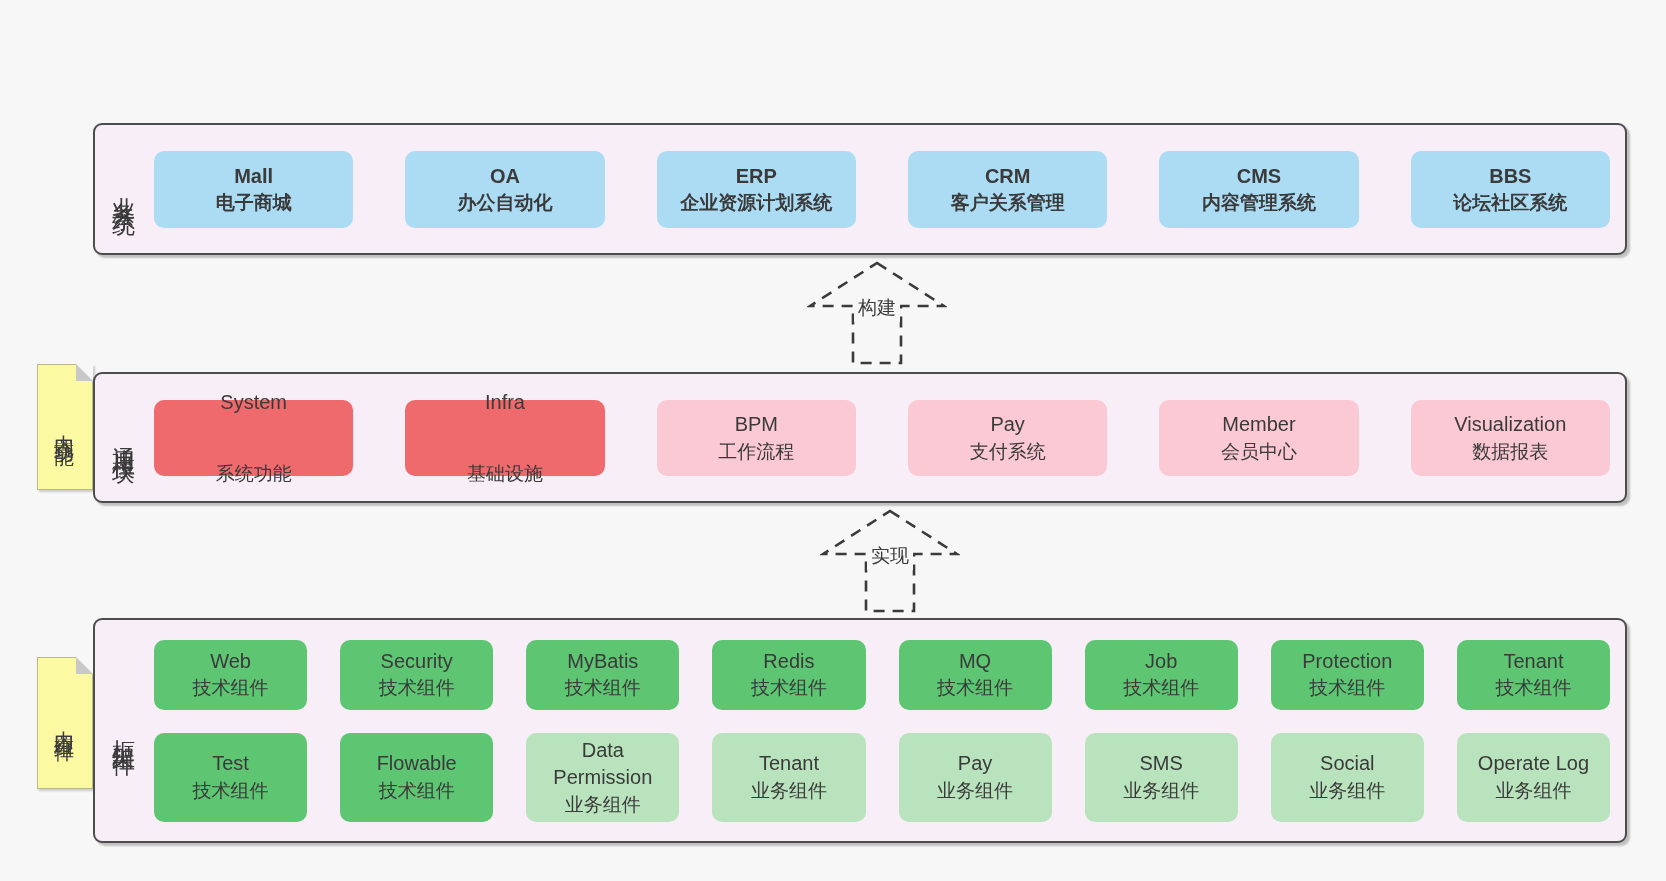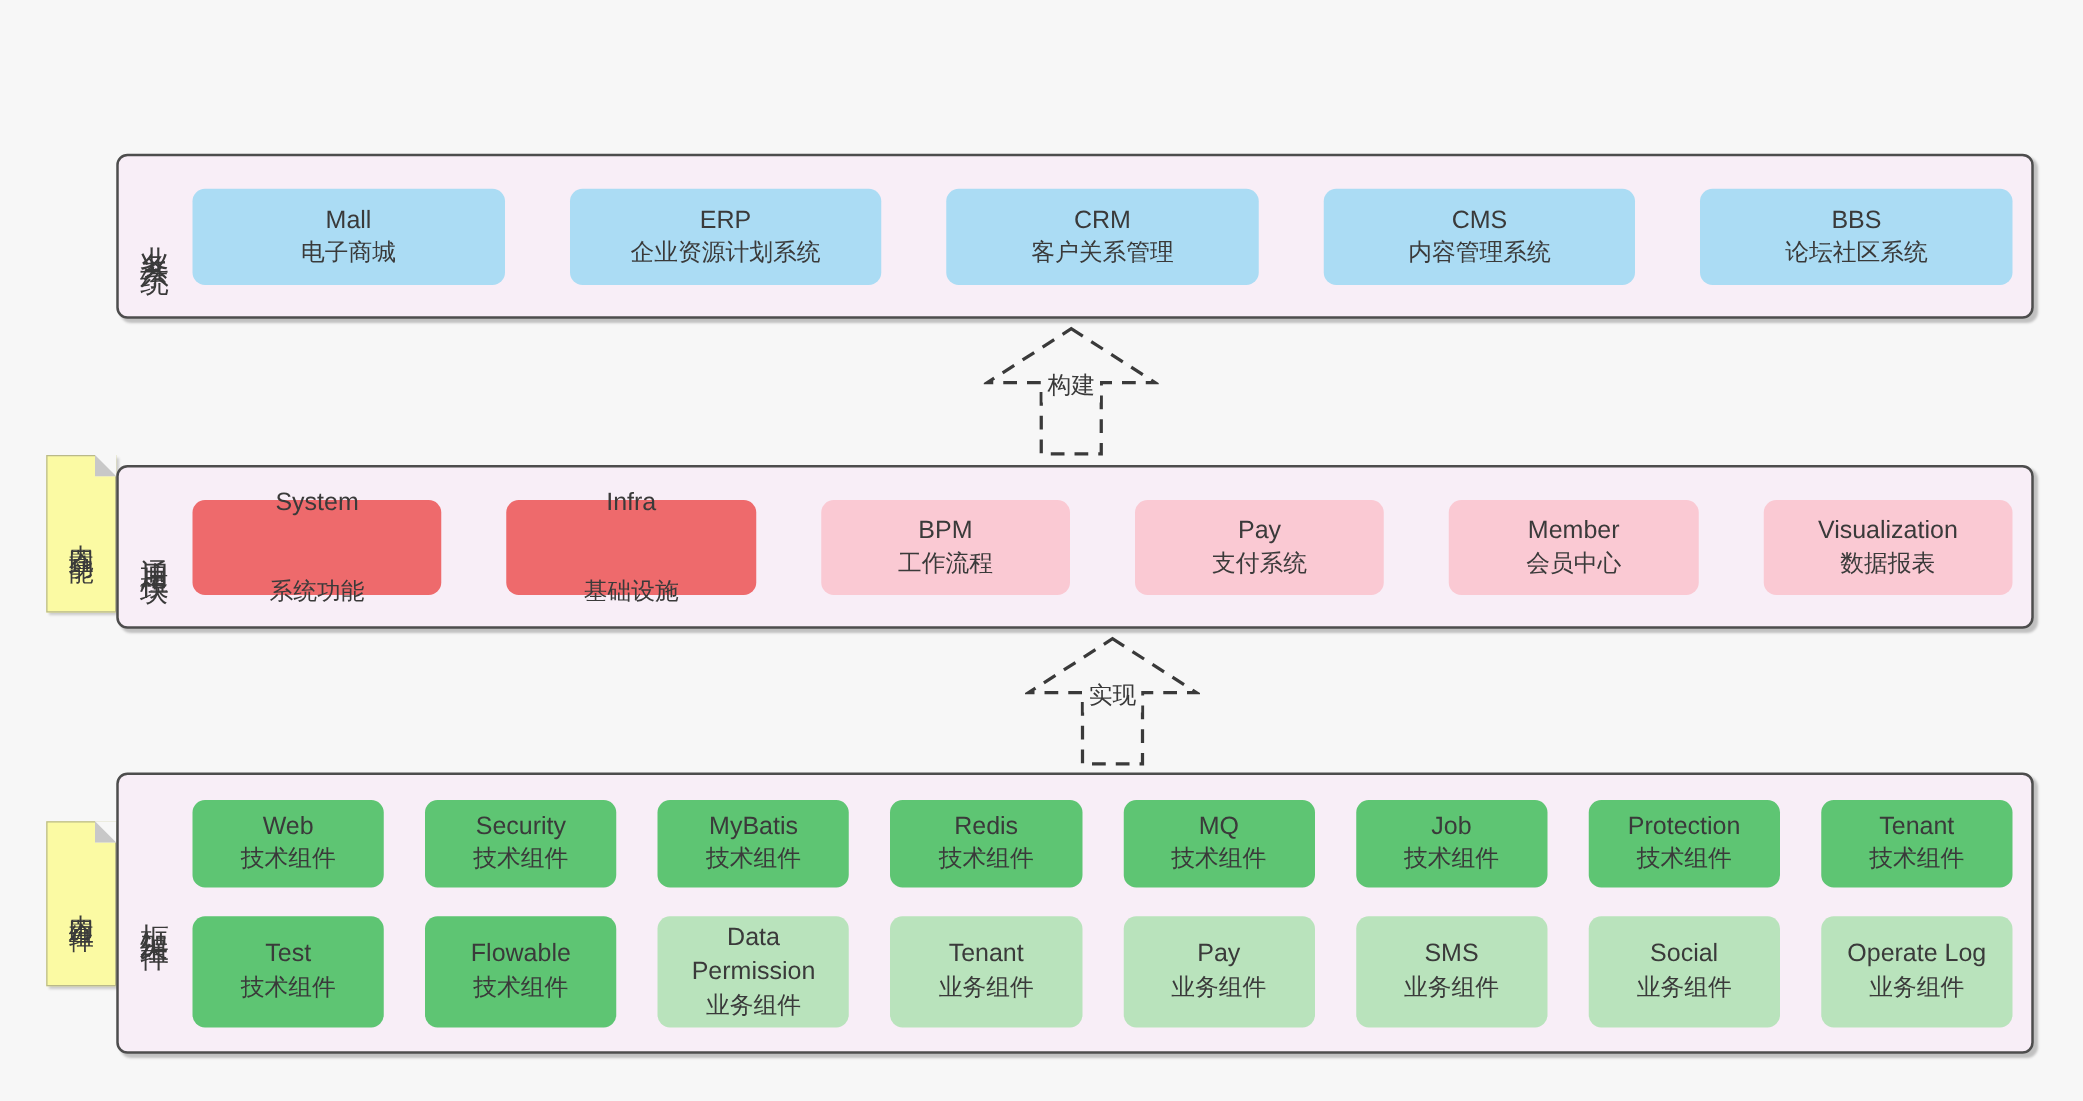--- a/index.html
+++ b/index.html
@@ -33,21 +33,21 @@
   .boxes-col{flex:1;display:flex;flex-direction:column;gap:23px;padding:20px 15px 19px 0;}
   .row{flex:1;display:flex;gap:33px;}
 
   .box{
     flex:1;border-radius:10px;
     display:flex;flex-direction:column;align-items:center;justify-content:center;
     text-align:center;line-height:1.38;padding:4px 6px;
   }
   .box .box-name{font-size:20px;}
   .box .box-desc{font-size:19px;}
-  .blue{background:var(--blue);}
+  .blue{background:var(--blue);font-weight:bold;}
   .red{background:var(--red);gap:44px;}
   .pink{background:var(--pink);}
   .green{background:var(--green);}
   .light-green{background:var(--light_green);}
 
   .sticky{
     position:absolute;left:37px;width:56px;
     background:var(--sticky);
     border:1px solid #b9b98a;
     box-shadow:2px 2px 2px rgba(0,0,0,0.18);
@@ -58,38 +58,42 @@
   .sticky::before{
     content:"";position:absolute;top:-1px;right:-1px;width:0;height:0;
     border-top:17px solid var(--background);
     border-left:17px solid var(--sticky_fold);
   }
   .sticky-1{top:364px;height:126px;}
   .sticky-2{top:657px;height:132px;}
 
   .arrow{position:absolute;width:140px;height:106px;}
   .arrow svg{display:block;width:100%;height:100%;}
-  .arrow-1{left:787px;top:260px;}
+  .arrow-1{left:807px;top:260px;}
   .arrow-2{left:820px;top:508px;}
   .arrow-label{
     position:absolute;left:50%;top:34px;transform:translateX(-50%);
     background:var(--background);padding:1px 4px;font-size:19px;white-space:nowrap;
   }
 </style>
 </head>
 <body>
 
 <div class="canvas">
 
   <section class="layer layer-1">
     <div class="layer-label">业务系统</div>
     <div class="boxes">
       <div class="box blue">
         <div class="box-name">Mall</div>
         <div class="box-desc">电子商城</div>
+      </div>
+      <div class="box blue">
+        <div class="box-name">OA</div>
+        <div class="box-desc">办公自动化</div>
       </div>
       <div class="box blue">
         <div class="box-name">ERP</div>
         <div class="box-desc">企业资源计划系统</div>
       </div>
       <div class="box blue">
         <div class="box-name">CRM</div>
         <div class="box-desc">客户关系管理</div>
       </div>
       <div class="box blue">

